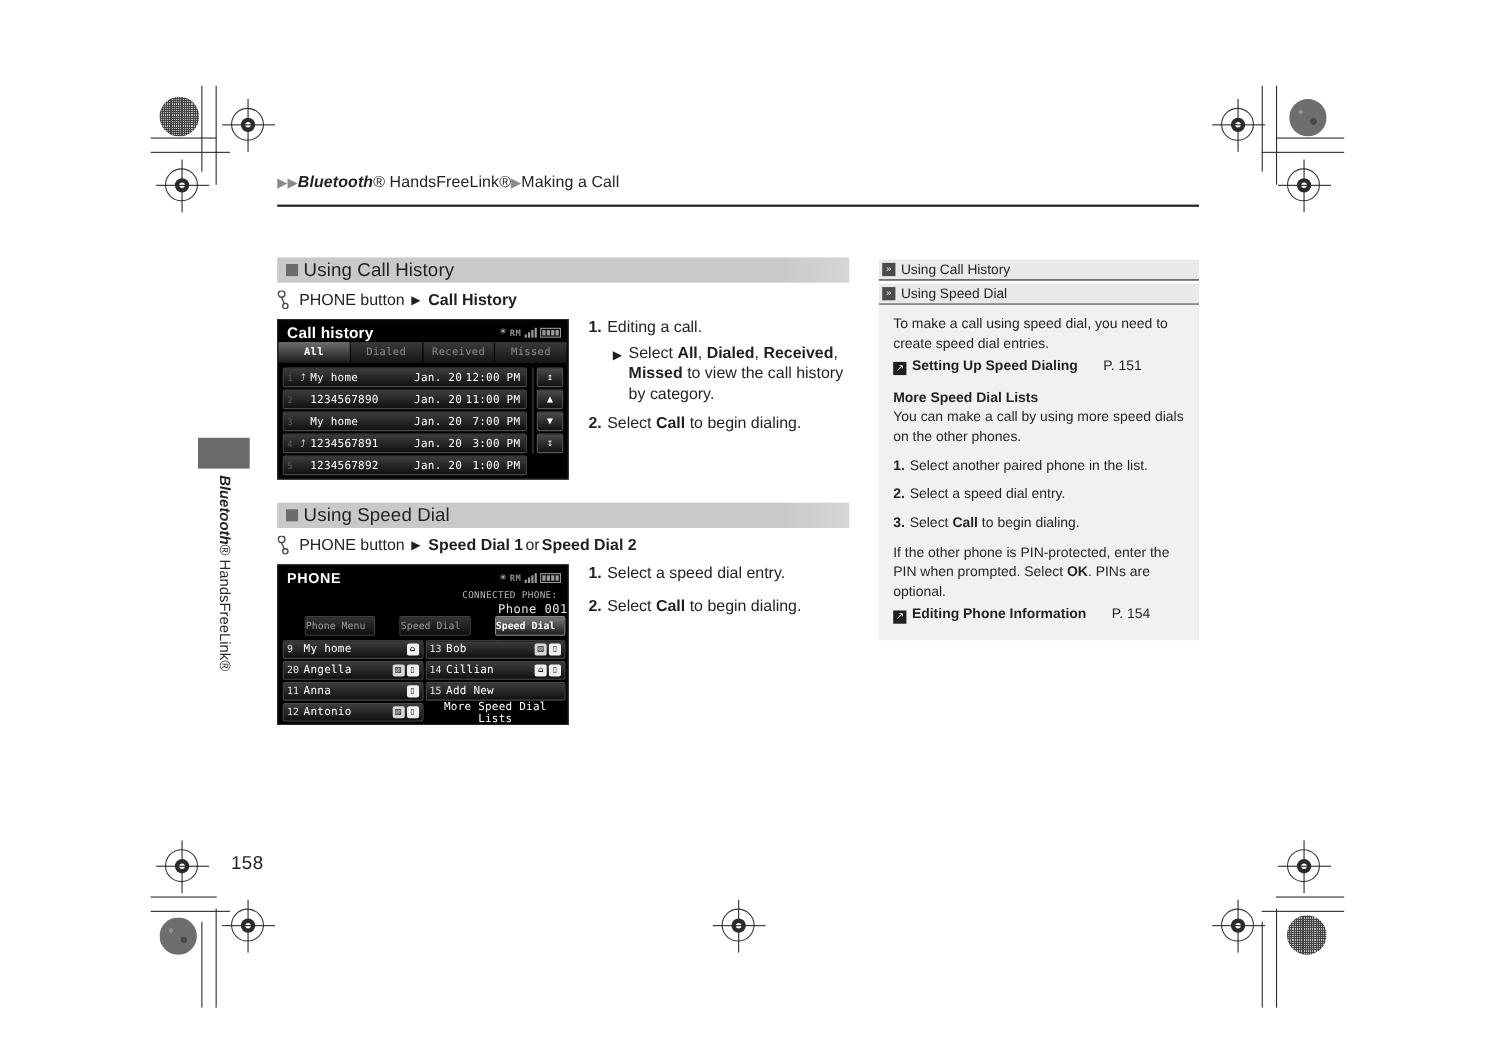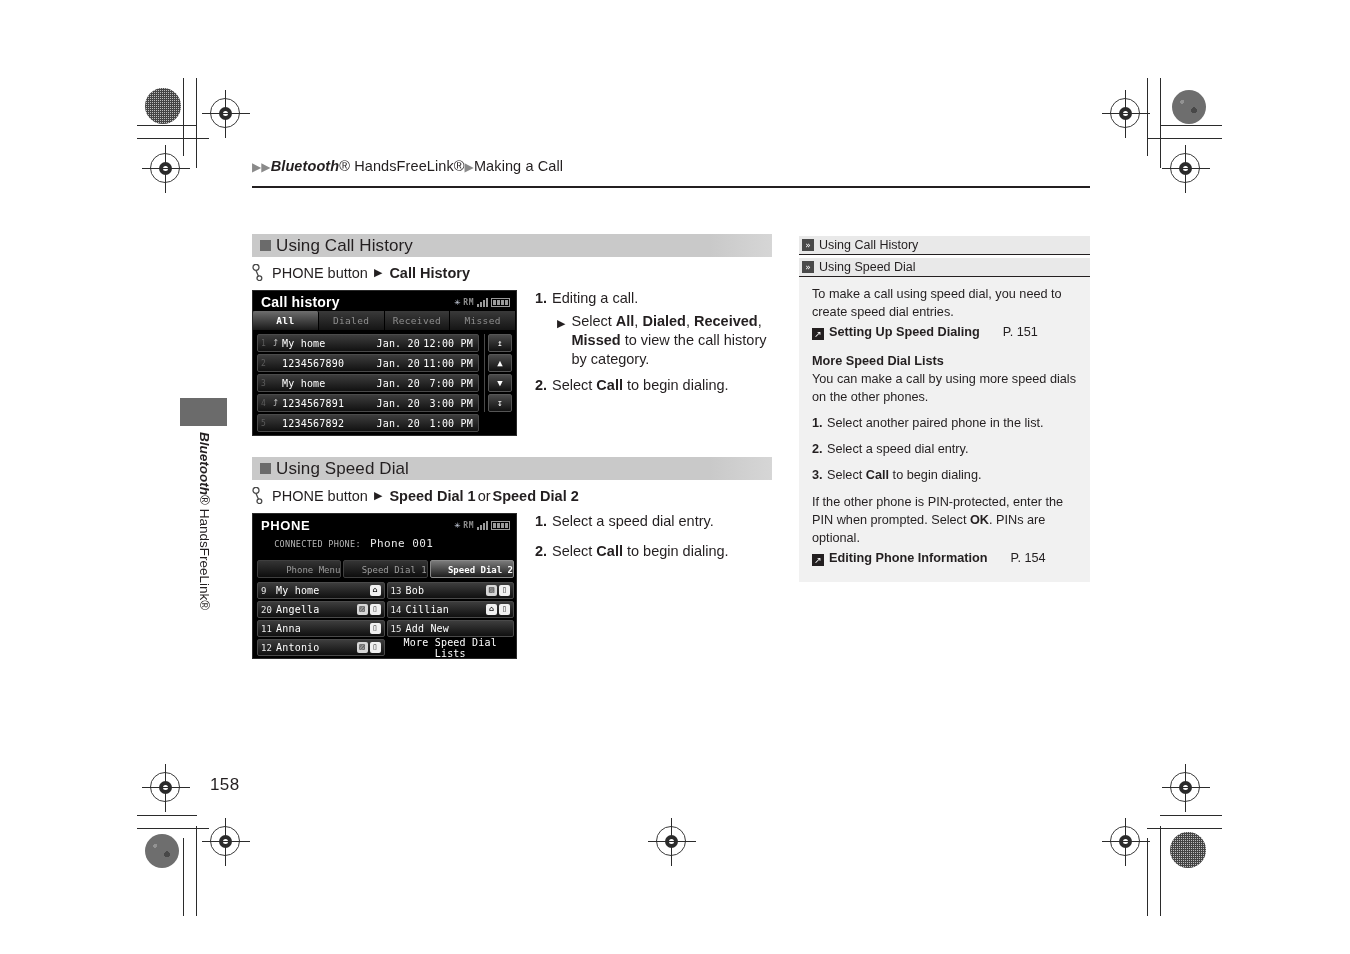--- a/index.html
+++ b/index.html
@@ -175,36 +175,37 @@
   }
 
   
   .ph { height:146px; }
   .ph-title {
     position:absolute; left:8px; top:4px;
     font-family:"Liberation Sans", sans-serif;
     font-size:13px; font-weight:bold; letter-spacing:.6px;
   }
   .connrow {
-    position:absolute; left:12px; top:23px; width:100%;
-    display:flex; align-items:center; font-size:8.5px;
-    color:#c9c9c9; letter-spacing:.3px;
+    position:absolute; left:0; top:23px; width:100%;
+    display:flex; align-items:flex-end; font-size:8.5px;
+    color:#c9c9c9; letter-spacing:.3px;flex-direction:column;
   }
   .connrow .lbl { width:105px; text-align:center; color:#b5b5b5; }
   .connrow .val { font-size:11px; color:#e8e8e8; letter-spacing:.4px; }
 
   .ptabs {
     position:absolute; left:4px; top:46px; width:257px; height:18px;
     display:flex; gap:2px;
   }
   .ptabs .ptab {
-    flex:1; text-align:right; line-height:18px; font-size:9px;
+    flex:1; text-align:left; line-height:18px; font-size:9px;
     color:#9d9d9d; border-radius:2px;
     background:linear-gradient(#343434,#0d0d0d);
     border:1px solid #3f3f3f;
+    margin-left:20px;
   }
   .ptabs .ptab.sel {
     color:#fff; font-weight:bold;
     background:linear-gradient(#7a7a7a,#1d1d1d);
     border-color:#8a8a8a;
   }
 
   .sdgrid {
     position:absolute; left:4px; top:68px; width:257px;
     display:grid; grid-template-columns:1fr 1fr; gap:2px;

